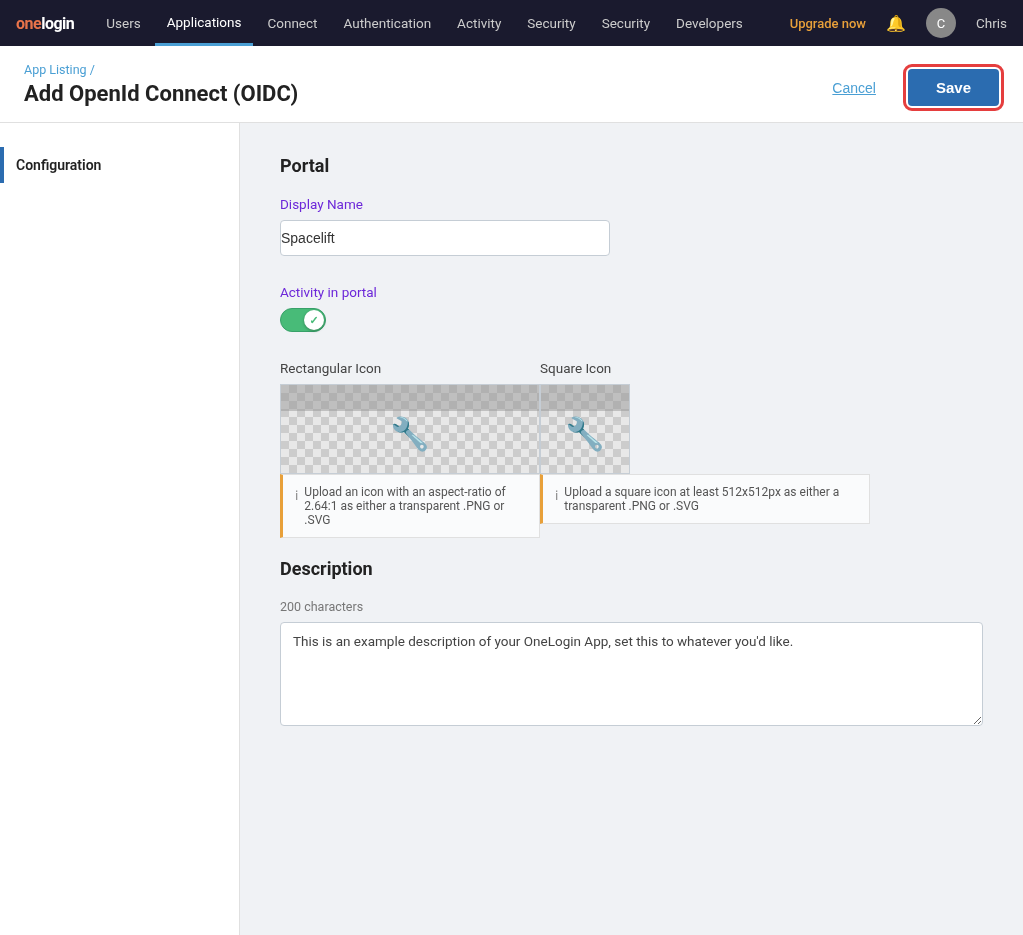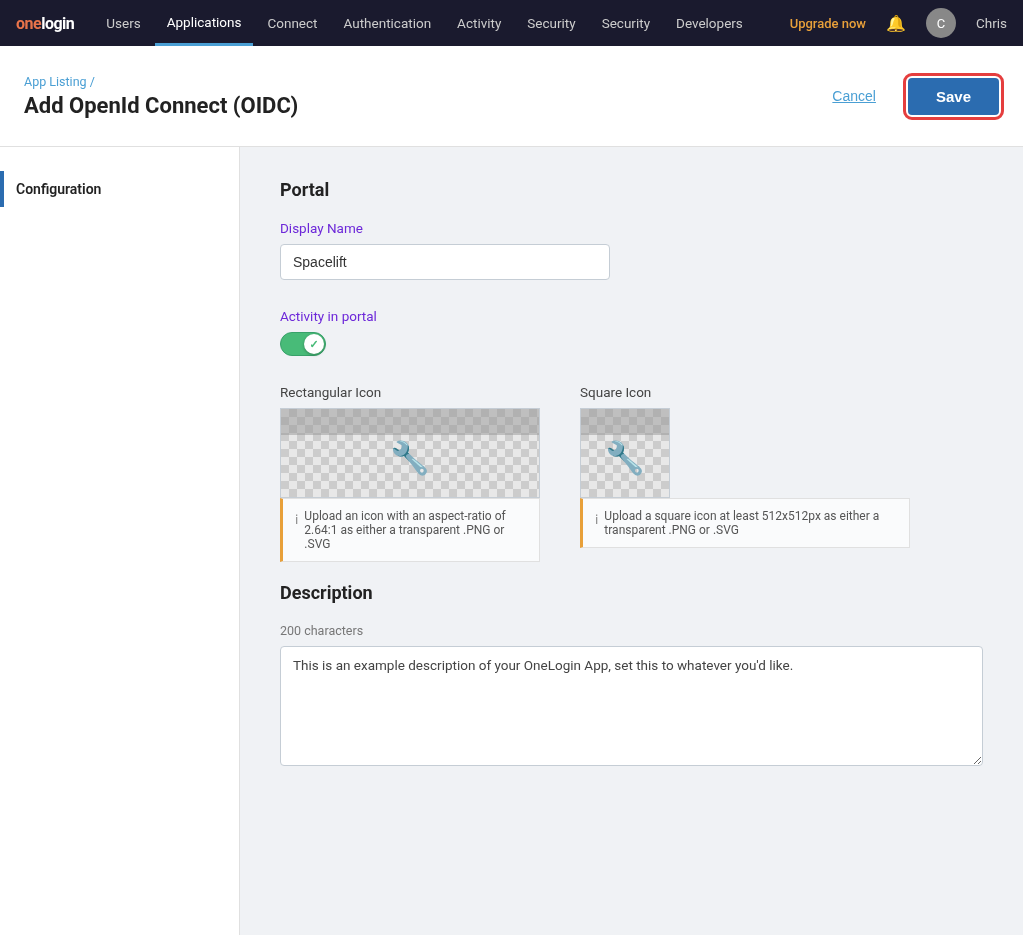--- a/index.html
+++ b/index.html
@@ -75,24 +75,24 @@
     }
     .user-name {
       color: #ccc;
       font-size: 13.5px;
       cursor: pointer;
     }
 
     
     .page-header {
       background: white;
-      padding: 28px 24px;
+      padding: 16px 24px;
       border-bottom: 1px solid #e0e0e0;
       display: flex;
-      align-items: center;
+      align-items: flex-end;
       justify-content: space-between;
     }
     .breadcrumb {
       font-size: 12.5px;
       color: #4a9fd4;
       margin-bottom: 4px;
       cursor: pointer;
     }
     .page-title {
       font-size: 22px;
@@ -174,21 +174,21 @@
       margin-bottom: 28px;
     }
     .form-label {
       font-size: 13.5px;
       color: #6d28d9;
       margin-bottom: 8px;
       display: block;
     }
     .form-input {
       width: 330px;
-      padding: 9px 12px;
+      padding: 9px 0;
       border: 1px solid #c5cdd5;
       border-radius: 4px;
       font-size: 14px;
       color: #333;
       background: white;
       outline: none;
     }
 
     
     .toggle-container {
@@ -224,21 +224,20 @@
     }
     .toggle-check {
       color: #48bb78;
       font-size: 11px;
       font-weight: bold;
     }
 
     
     .icons-row {
       display: flex;
-      gap: 40px;
       margin-bottom: 20px;
     }
     .icon-upload-group {
       display: flex;
       flex-direction: column;
     }
     .icon-label {
       font-size: 13.5px;
       color: #444;
       margin-bottom: 8px;
@@ -295,21 +294,21 @@
       margin-top: 20px;
     }
     .char-count {
       font-size: 12.5px;
       color: #777;
       margin-bottom: 8px;
     }
     .description-textarea {
       width: 100%;
       max-width: 720px;
-      height: 120px;
+      height: 104px;
       border: 1px solid #c5cdd5;
       border-radius: 4px;
       padding: 10px 12px;
       font-size: 13.5px;
       color: #444;
       resize: vertical;
       outline: none;
       font-family: inherit;
       background: white;
     }

